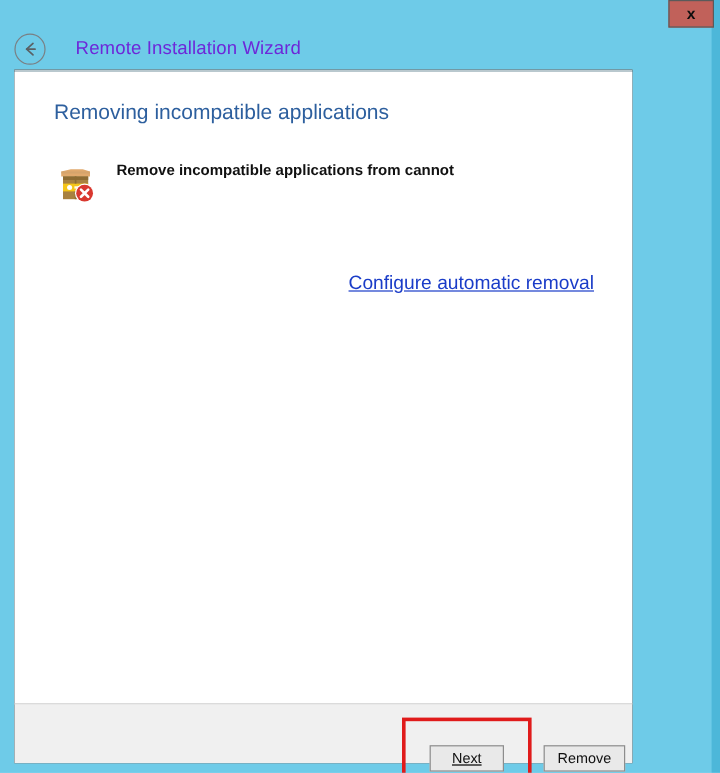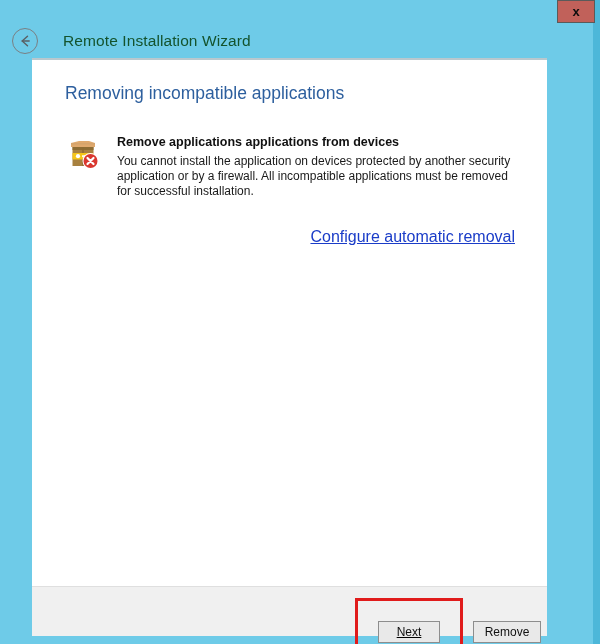--- a/index.html
+++ b/index.html
@@ -76,29 +76,29 @@
     align-items: center;
     justify-content: center;
     cursor: pointer;
     color: #5a6064;
     background: transparent;
   }
   .back-button svg { display: block; }
   .window-title {
     margin-left: 25px;
     font-size: 15.5px;
-    color: #14532d;
+    color: #6d28d9;
     letter-spacing: 0.1px;
     white-space: nowrap;
   }
 
   
   .panel {
     position: absolute;
-    left: 32px;
+    left: 12px;
     top: 58px;
     width: 515px;
     height: 578px;
     background: #000000;
     box-sizing: border-box;
     box-shadow: 0 0 0 0 rgba(0,0,0,0);
   }
   .panel-top-shade {
     position: absolute;
     left: 0;
@@ -266,22 +266,21 @@
             <rect x="17.3" y="11" width="1.4" height="6" fill="#8e6c33"></rect>
             <rect x="17.3" y="23.5" width="1.4" height="6.5" fill="#8e6c33"></rect>
 
             <circle cx="25.5" cy="25" r="8" fill="#ffffff"></circle>
             <circle cx="25.5" cy="25" r="7" fill="#d9382f"></circle>
             <path d="M22.5 22 L28.5 28 M28.5 22 L22.5 28" stroke="#ffffff" stroke-width="2.2" stroke-linecap="round"></path>
           </svg>
         </div>
 
         <div class="text-wrap">
-          <div class="content-heading">Remove applications applications from devices</div>
-          <div class="content-paragraph">You cannot install the application on devices protected by another security application or by a firewall. All incompatible applications must be removed for successful installation.</div>
+          <div class="content-heading">Remove incompatible applications from cannot</div>
         </div>
 
       </div>
 
       <div class="link-row">
         <span class="config-link">Configure automatic removal</span>
       </div>
 
     </div>
 

